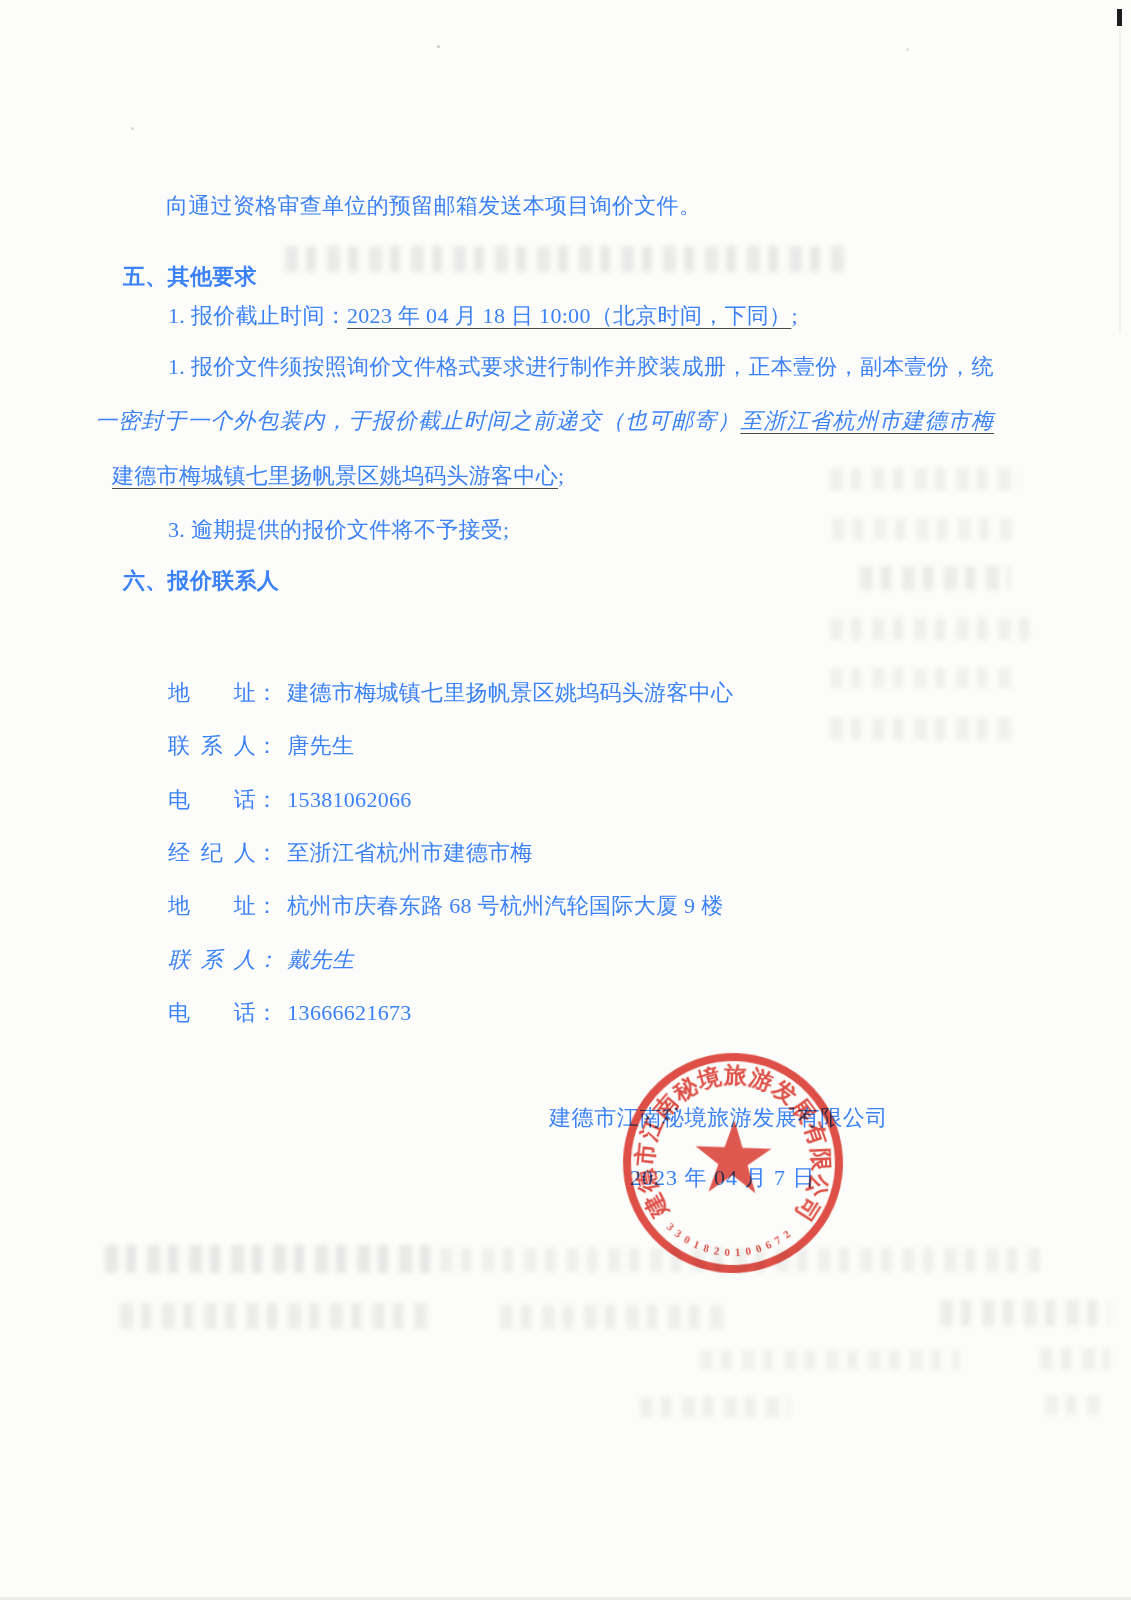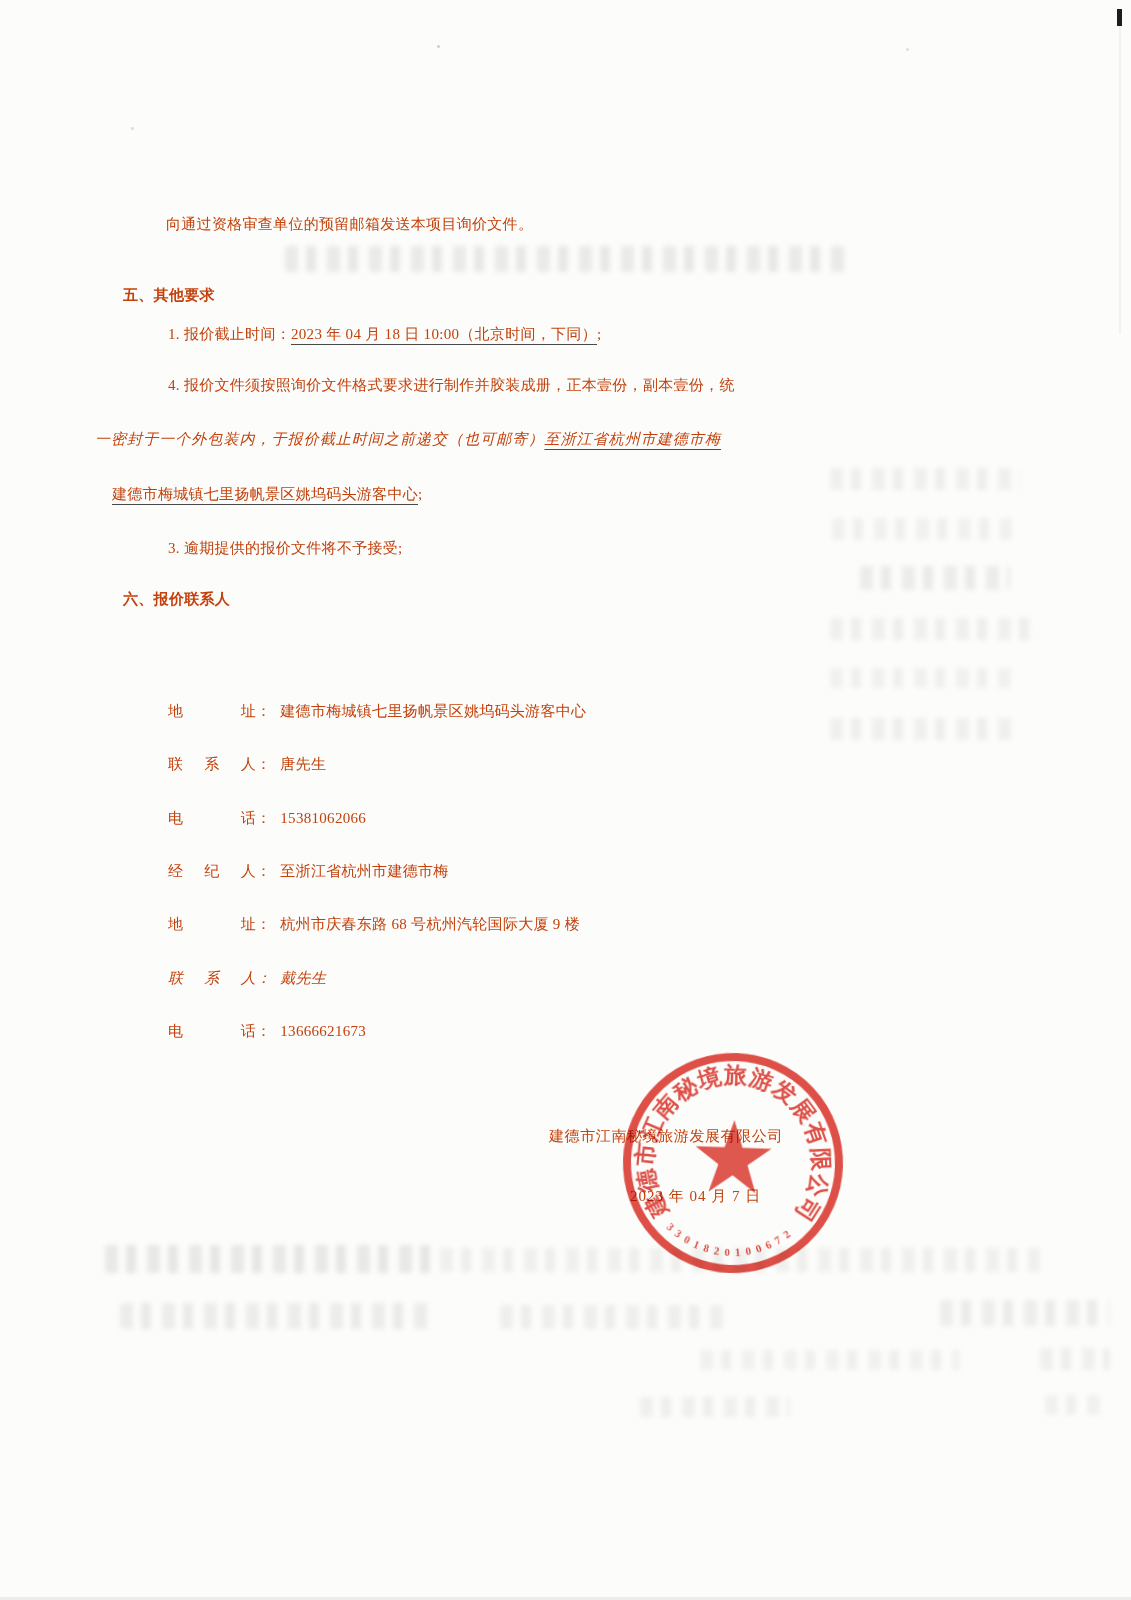--- a/index.html
+++ b/index.html
@@ -7,25 +7,24 @@
     position:relative;
     width:1131px;height:1600px;
     margin:0 auto;
     background:#fcfcfa;
     overflow:hidden;
     font-family:"Liberation Serif","DejaVu Serif",serif;
   }
   .line{
     position:absolute;
     white-space:nowrap;
-    font-size:15px;
+    font-size:22px;
     line-height:1.15;
-    color:#c2410c;
+    color:#3b82f6;
     letter-spacing:0.3px;
-    margin-top:23px;
   }
   .b{font-weight:bold;}
   .u{
     text-decoration:underline;
     text-underline-offset:5px;
     text-decoration-thickness:1.4px;
     text-decoration-color:#4a4a4a;
   }
   .ls1{letter-spacing:1.05px;}
   .clabel{
@@ -90,21 +89,21 @@
   <div class="sm" style="left:1045px;top:1395px;width:60px;height:20px;opacity:.09;"></div>
 
   <div class="line" style="left:166px;top:193px;">向通过资格审查单位的预留邮箱发送本项目询价文件。</div>
 
   <div class="line b" style="left:123px;top:264px;">五、其他要求</div>
 
   <div class="line" style="left:168px;top:303px;">
     <span>1. 报价截止时间：</span><span class="u">2023 年 04 月 18 日 10:00（北京时间，下同）</span><span>;</span>
   </div>
 
-  <div class="line" style="left:168px;top:354px;">4. 报价文件须按照询价文件格式要求进行制作并胶装成册，正本壹份，副本壹份，统</div>
+  <div class="line" style="left:168px;top:354px;">1. 报价文件须按照询价文件格式要求进行制作并胶装成册，正本壹份，副本壹份，统</div>
 
   <div class="line ls1" style="left:95px;top:408px;font-style:italic;">
     <span>一密封于一个外包装内，于报价截止时间之前递交（也可邮寄）</span><span class="u">至浙江省杭州市建德市梅</span>
   </div>
 
   <div class="line" style="left:112px;top:463px;">
     <span class="u">建德市梅城镇七里扬帆景区姚坞码头游客中心</span><span>;</span>
   </div>
 
   <div class="line" style="left:168px;top:517px;">

